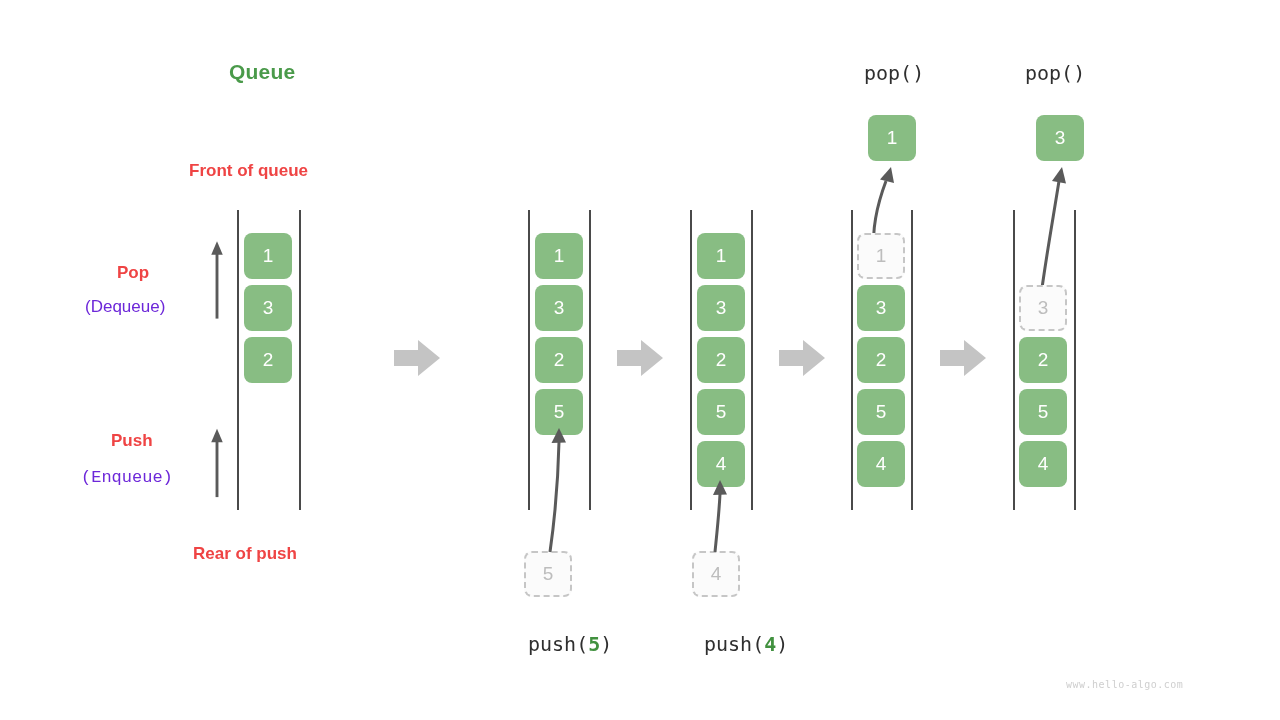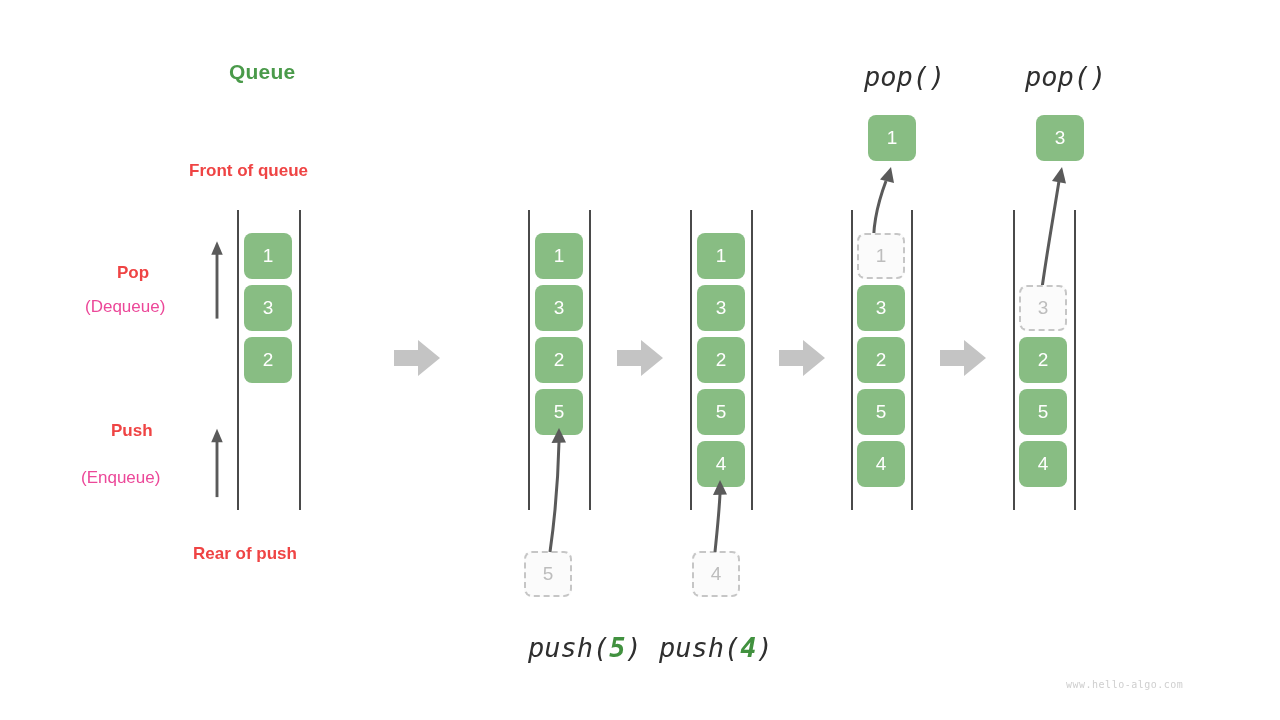--- a/index.html
+++ b/index.html
@@ -30,30 +30,29 @@
   .label-bold {
     position: absolute;
     font-weight: bold;
     font-size: 17px;
     color: #ef4444;
     white-space: nowrap;
   }
   .label-plain {
     position: absolute;
     font-size: 17px;
-    color: #ec4899;
+    color: #6d28d9;
     white-space: nowrap;
   }
   .mono-label {
     position: absolute;
     font-family: "DejaVu Sans Mono", "Liberation Mono", monospace;
-    font-size: 27px;
+    font-size: 20px;
     color: #2f2f2f;
     white-space: nowrap;
-    font-style: italic;
   }
   .mono-label .arg {
     color: #41913f;
     font-weight: bold;
   }
   .watermark {
     position: absolute;
     font-family: "DejaVu Sans Mono", "Liberation Mono", monospace;
     font-size: 10px;
     color: #cfcfcf;
@@ -118,22 +117,22 @@
   <div class="label-bold" style="left:193px; top:544px;">Rear of push</div>
 
   <div class="label-bold" style="left:117px; top:263px;">Pop</div>
   <div class="label-plain" style="left:85px; top:297px;">(Dequeue)</div>
 
   <svg class="up-arrow" style="left:208px; top:235px;" width="20" height="88" viewBox="0 0 20 88">
     <line x1="10" y1="88" x2="10" y2="14" stroke="#5a5a5a" stroke-width="3.2"></line>
     <polygon points="10,2 3.6,17 16.4,17" fill="#5a5a5a"></polygon>
   </svg>
 
-  <div class="label-bold" style="left:111px; top:421px;">Push</div>
-  <div class="label-plain" style="left:81px; top:468px;">(Enqueue)</div>
+  <div class="label-bold" style="left:111px; top:431px;">Push</div>
+  <div class="label-plain" style="left:81px; top:468px;font-family:Liberation Mono, monospace;">(Enqueue)</div>
 
   <svg class="up-arrow" style="left:208px; top:423px;" width="20" height="78" viewBox="0 0 20 78">
     <line x1="10" y1="78" x2="10" y2="14" stroke="#5a5a5a" stroke-width="3.2"></line>
     <polygon points="10,2 3.6,17 16.4,17" fill="#5a5a5a"></polygon>
   </svg>
 
   <div class="rail" style="left:237px; top:210px; height:300px;"></div>
   <div class="rail" style="left:299px; top:210px; height:300px;"></div>
 
   <div class="cell" style="left:244px; top:233px;">1</div>
@@ -172,21 +171,21 @@
   <div class="cell" style="left:697px; top:337px;">2</div>
   <div class="cell" style="left:697px; top:389px;">5</div>
   <div class="cell" style="left:697px; top:441px;">4</div>
 
   <div class="cell ghost" style="left:692px; top:551px;">4</div>
   <svg class="motion-arrow" style="left:700px; top:476px;" width="40" height="78" viewBox="0 0 40 78">
     <path d="M 15 76 C 17 56, 19 38, 20 18" stroke="#5a5a5a" stroke-width="3" fill="none"></path>
     <polygon points="20,4 13,19 27,18.5" fill="#5a5a5a"></polygon>
   </svg>
 
-  <div class="mono-label" style="left:659px; top:632px;text-align:right;"><span>push(</span><span class="arg">4</span><span>)</span></div>
+  <div class="mono-label" style="left:704px; top:632px;text-align:right;"><span>push(</span><span class="arg">4</span><span>)</span></div>
 
   <svg class="block-arrow" style="left:779px; top:340px;" viewBox="0 0 46 36">
     <polygon points="0,10 24,10 24,0 46,18 24,36 24,26 0,26" fill="#c4c4c4"></polygon>
   </svg>
 
   <div class="mono-label" style="left:864px; top:61px;">pop()</div>
 
   <div class="cell" style="left:868px; top:115px;">1</div>
 
   <svg class="motion-arrow" style="left:860px; top:163px;" width="50" height="90" viewBox="0 0 50 90">

